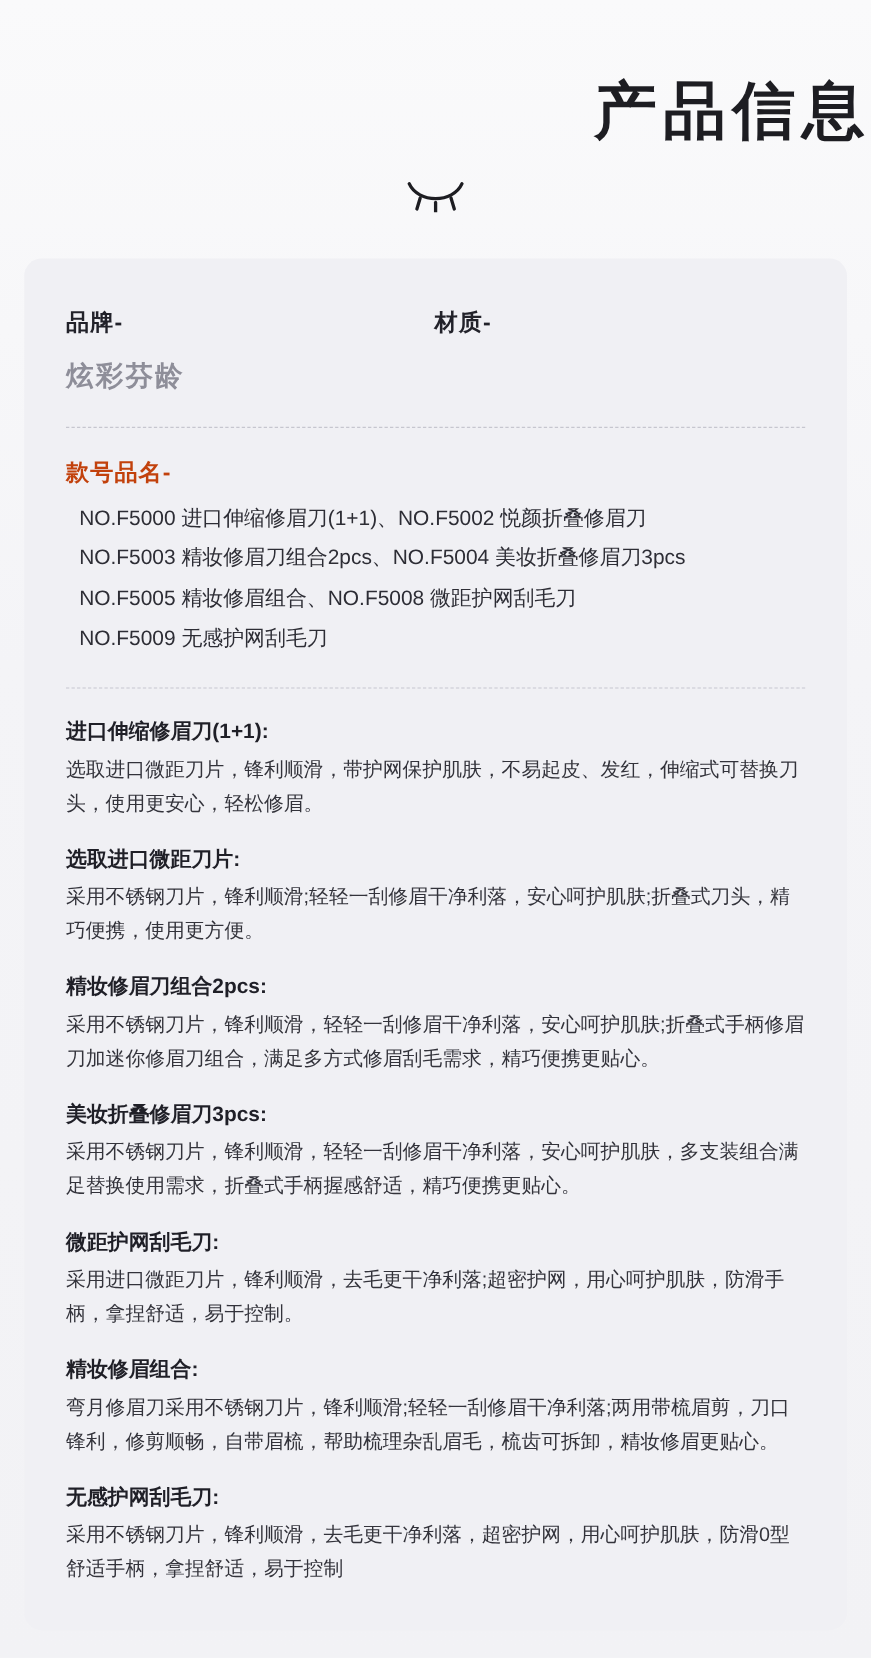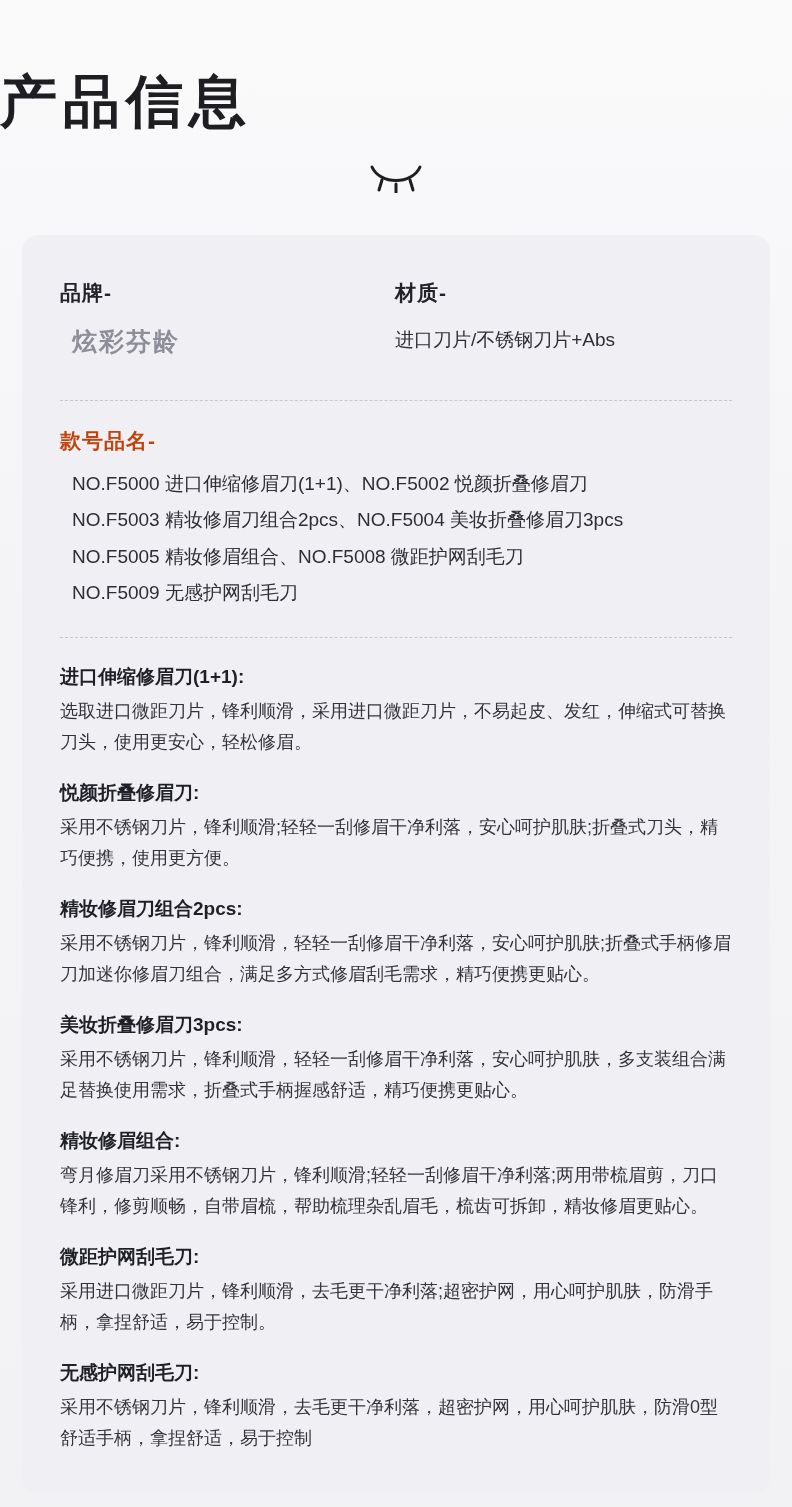--- a/index.html
+++ b/index.html
@@ -19,21 +19,21 @@
     width: 792px;
     min-height: 1507px;
     background: linear-gradient(180deg, #fafafb 0%, #f4f4f7 40%, #f2f2f5 100%);
     box-sizing: border-box;
     padding: 0;
     position: relative;
   }
   
   .header {
     padding-top: 70px;
-    text-align: left;
+    text-align: right;
   }
   .header h1 {
     margin: 0;
     font-size: 57px;
     font-weight: bold;
     letter-spacing: 6px;
     color: #1d1d22;
     line-height: 1.1;
   }
   .lash {
@@ -64,21 +64,21 @@
     font-weight: bold;
     color: #22222a;
     margin: 0 0 18px 0;
     letter-spacing: 1px;
   }
   .brand-logo {
     font-size: 25px;
     font-weight: bold;
     color: #8e8e99;
     letter-spacing: 2px;
-    margin: 12px;
+    margin: 0;
   }
   .field-value {
     font-size: 19px;
     color: #2d2d35;
     margin: 0;
     line-height: 1.6;
   }
 
   .divider {
     border: 0;
@@ -135,21 +135,20 @@
 
   <div class="card">
 
     <div class="row-top">
       <div class="col-brand">
         <p class="field-label">品牌-</p>
         <p class="brand-logo">炫彩芬龄</p>
       </div>
       <div class="col-mat">
         <p class="field-label">材质-</p>
-        <p class="field-value">进口刀片/不锈钢刀片+Abs</p>
       </div>
     </div>
 
     <hr class="divider">
 
     <div>
       <p class="section-label">款号品名-</p>
       <div class="model-lines">
         <p>NO.F5000 进口伸缩修眉刀(1+1)、NO.F5002 悦颜折叠修眉刀</p>
         <p>NO.F5003 精妆修眉刀组合2pcs、NO.F5004 美妆折叠修眉刀3pcs</p>
@@ -158,41 +157,41 @@
       </div>
     </div>
 
     <hr class="divider">
 
     <div>
 
       <div class="func-list">
         <div class="func-block">
           <p class="func-title">进口伸缩修眉刀(1+1):</p>
-          <p class="func-body">选取进口微距刀片，锋利顺滑，采用进口微距刀片，不易起皮、发红，伸缩式可替换刀头，使用更安心，轻松修眉。</p>
+          <p class="func-body">选取进口微距刀片，锋利顺滑，带护网保护肌肤，不易起皮、发红，伸缩式可替换刀头，使用更安心，轻松修眉。</p>
         </div>
         <div class="func-block">
-          <p class="func-title">悦颜折叠修眉刀:</p>
+          <p class="func-title">选取进口微距刀片:</p>
           <p class="func-body">采用不锈钢刀片，锋利顺滑;轻轻一刮修眉干净利落，安心呵护肌肤;折叠式刀头，精巧便携，使用更方便。</p>
         </div>
         <div class="func-block">
           <p class="func-title">精妆修眉刀组合2pcs:</p>
           <p class="func-body">采用不锈钢刀片，锋利顺滑，轻轻一刮修眉干净利落，安心呵护肌肤;折叠式手柄修眉刀加迷你修眉刀组合，满足多方式修眉刮毛需求，精巧便携更贴心。</p>
         </div>
         <div class="func-block">
           <p class="func-title">美妆折叠修眉刀3pcs:</p>
           <p class="func-body">采用不锈钢刀片，锋利顺滑，轻轻一刮修眉干净利落，安心呵护肌肤，多支装组合满足替换使用需求，折叠式手柄握感舒适，精巧便携更贴心。</p>
         </div>
         <div class="func-block">
+          <p class="func-title">微距护网刮毛刀:</p>
+          <p class="func-body">采用进口微距刀片，锋利顺滑，去毛更干净利落;超密护网，用心呵护肌肤，防滑手柄，拿捏舒适，易于控制。</p>
+        </div>
+        <div class="func-block">
           <p class="func-title">精妆修眉组合:</p>
           <p class="func-body">弯月修眉刀采用不锈钢刀片，锋利顺滑;轻轻一刮修眉干净利落;两用带梳眉剪，刀口锋利，修剪顺畅，自带眉梳，帮助梳理杂乱眉毛，梳齿可拆卸，精妆修眉更贴心。</p>
-        </div>
-        <div class="func-block">
-          <p class="func-title">微距护网刮毛刀:</p>
-          <p class="func-body">采用进口微距刀片，锋利顺滑，去毛更干净利落;超密护网，用心呵护肌肤，防滑手柄，拿捏舒适，易于控制。</p>
         </div>
         <div class="func-block">
           <p class="func-title">无感护网刮毛刀:</p>
           <p class="func-body">采用不锈钢刀片，锋利顺滑，去毛更干净利落，超密护网，用心呵护肌肤，防滑0型舒适手柄，拿捏舒适，易于控制</p>
         </div>
       </div>
     </div>
 
   </div>
 </div>

